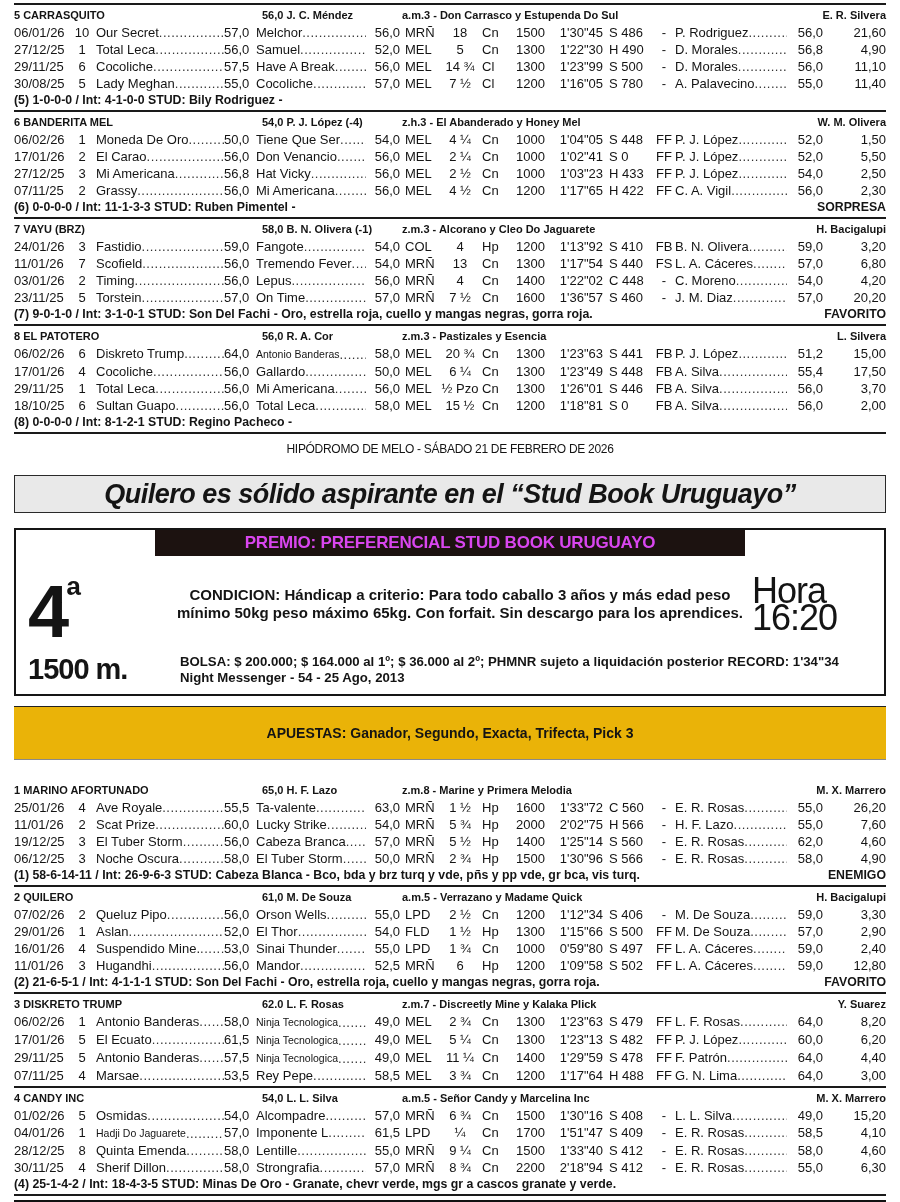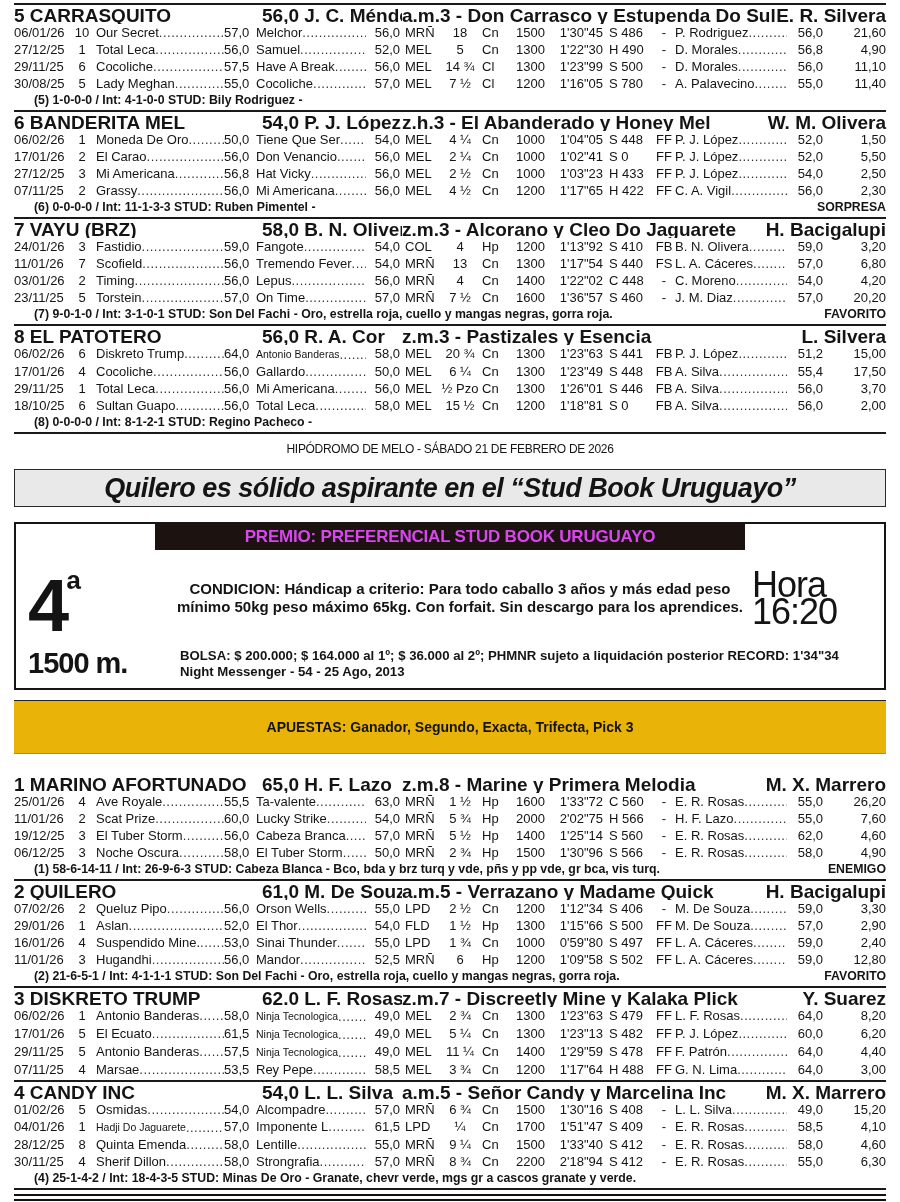--- a/index.html
+++ b/index.html
@@ -4,21 +4,21 @@
 <style>
   * { margin:0; padding:0; box-sizing:border-box; }
   html,body { background:#fff; }
   body { width:900px; height:1202px; font-family:"Liberation Sans",sans-serif; color:#141414; }
   .page { width:900px; height:1202px; padding:3px 14px 0; overflow:hidden; position:relative; background:#fff; }
 
   .top-rule { border-top:2px solid #1a1a1a; }
 
   
   .hblock { border-bottom:2px solid #1a1a1a; padding:2px 0 2px; }
-  .hhead { display:flex; align-items:baseline; line-height:17px; font-size:19px; font-weight:bold; white-space:nowrap; }
+  .hhead { display:flex; align-items:baseline; line-height:17px; font-size:11px; font-weight:bold; white-space:nowrap; }
   .hname { width:248px; overflow:hidden; }
   .hjock { width:140px; overflow:hidden; }
   .hped  { flex:1; overflow:hidden; }
   .htrainer { text-align:right; }
 
   .hrow { display:flex; align-items:baseline; line-height:17px; font-size:13px; white-space:nowrap; }
   .c-date{ width:58px; } .c-pos{ width:24px; text-align:center; padding-right:4px; }
   .c-h1{ width:128px; } .c-w1{ width:32px; }
   .c-h2{ width:110px; } .c-w2{ width:34px; text-align:right; }
   .c-trk{ width:38px; padding-left:5px; } .c-mar{ width:44px; text-align:center; }
@@ -26,26 +26,26 @@
   .c-tim{ width:58px; text-align:right; } .c-cnd{ width:50px; padding-left:6px; }
   .c-flg{ width:22px; text-align:center; } .c-jky{ width:112px; }
   .c-jw{ width:36px; text-align:right; } .c-odds{ flex:1; text-align:right; }
   .fill { display:flex; overflow:hidden; }
   .fill .nm { white-space:nowrap; }
   .fill .nm.sm { font-size:10.5px; align-self:center; }
   .fill .dots { flex:1; overflow:hidden; white-space:nowrap; color:#333; }
   .fill .dots::before { content:"......................................................"; letter-spacing:.5px; }
 
   .hfoot { display:flex; line-height:16px; font-size:12.3px; font-weight:bold; white-space:nowrap; }
-  .hfoot .ftext { flex:1; overflow:hidden;margin-left:20px; }
+  .hfoot .ftext { flex:1; overflow:hidden; }
   .hfoot .ftag { text-align:right; }
 
   
   .event-line { margin-top:8px; text-align:center; font-size:12px; line-height:14px; letter-spacing:-.3px; }
-  .headline-box { margin-top:13px; border:1px solid #2a2a2a; background:#e9e9e9; height:38px;
+  .headline-box { margin-top:19px; border:1px solid #2a2a2a; background:#e9e9e9; height:38px;
                   display:flex; align-items:center; justify-content:center;
                   font-size:27px; font-weight:bold; font-style:italic; letter-spacing:-.5px; }
 
   .race-box { margin-top:15px; border:2px solid #151515; padding-bottom:8px; }
   .premio-bar { width:590px; margin:0 auto; background:#1c1210; color:#d946ef; height:26px; line-height:26px;
                 text-align:center; font-weight:bold; font-size:17px; letter-spacing:-.2px; }
   .race-mid { display:flex; align-items:center; padding:4px 12px 0; }
   .race-num { width:140px; font-size:74px; font-weight:bold; line-height:70px; letter-spacing:-3px; }
   .race-num sup { font-size:40px; vertical-align:28px; letter-spacing:0; }
   .race-cond { flex:1; font-weight:bold; font-size:15px; line-height:18px; text-align:center; padding:0 8px; }

